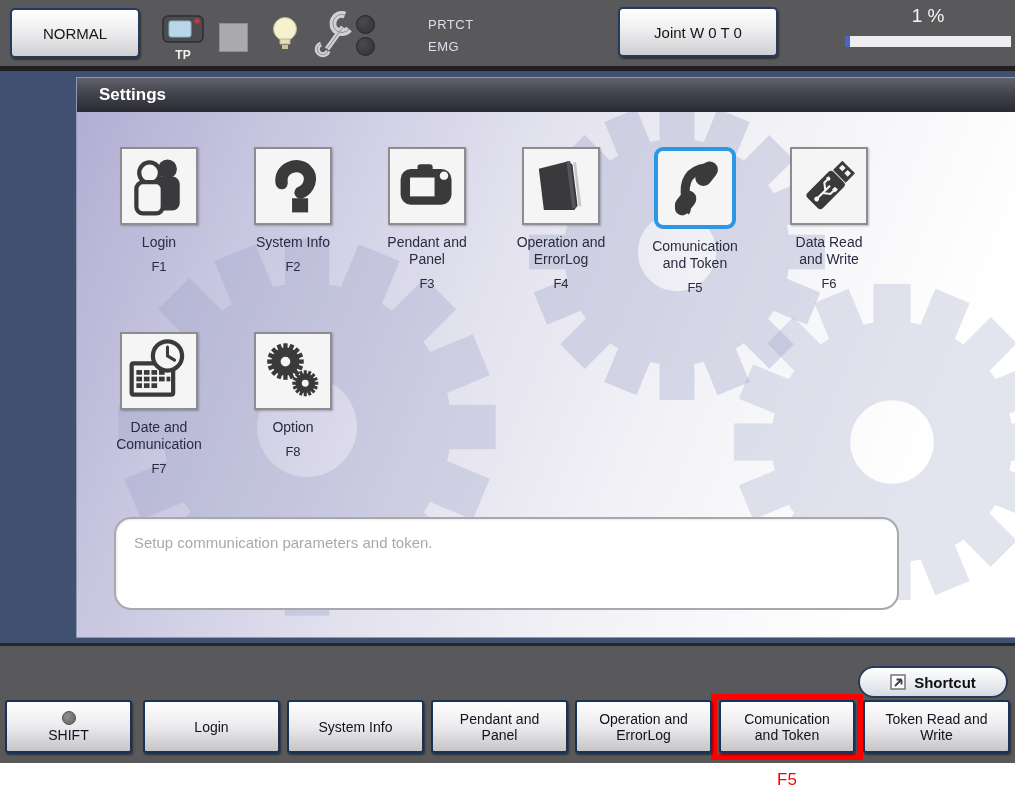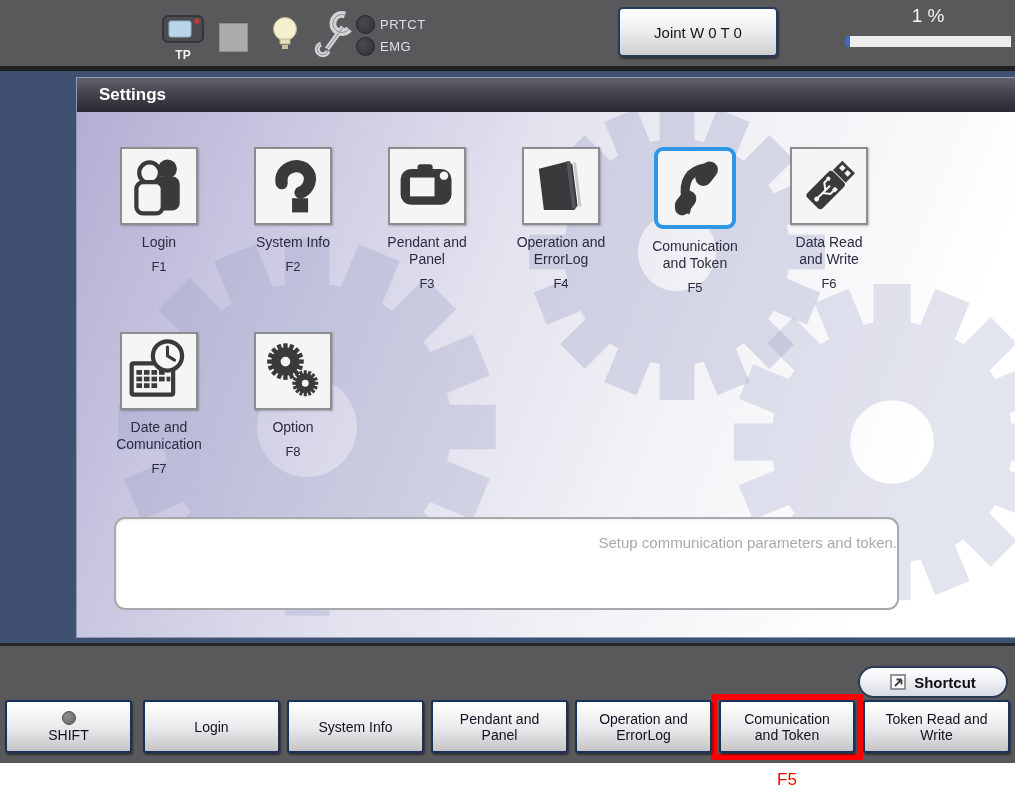--- a/index.html
+++ b/index.html
@@ -13,21 +13,21 @@
         font-size:15px;box-shadow:inset 0 1px 0 #fff,1px 2px 2px rgba(0,0,0,.45);cursor:pointer;}
   #btn-normal{left:10px;top:8px;width:130px;height:50px;}
   #btn-program{left:452px;top:7px;width:158px;height:50px;}
   #btn-coord{left:618px;top:7px;width:160px;height:50px;}
   .tpwrap{position:absolute;left:160px;top:13px;width:46px;text-align:center;}
   .tpwrap .tp-label{color:#f0f0f0;font-size:12px;font-weight:bold;margin-top:-2px;}
   .sq{position:absolute;left:219px;top:23px;width:27px;height:27px;background:#ababad;border:1px solid #8f8f92;}
   .bulb{position:absolute;left:270px;top:15px;}
   .wrench{position:absolute;left:314px;top:10px;}
   .inds{position:absolute;left:356px;top:15px;}
-  .ind{display:flex;align-items:center;height:19px;margin-bottom:3px;}
+  .ind{display:flex;align-items:center;height:19px;margin-bottom:3px;gap:48px;}
   .led-big{width:17px;height:17px;border-radius:50%;background:radial-gradient(circle at 35% 35%,#4a4a4e,#323236);border:1px solid #26262a;margin-right:5px;}
   .ind span.lbl{color:#dcdfe8;font-size:13px;letter-spacing:.5px;}
   .speed{position:absolute;left:845px;top:5px;width:166px;}
   .speed-text{color:#f4f4f4;font-size:19px;text-align:center;height:26px;}
   .speed-track{margin-top:5px;height:11px;background:#ededef;position:relative;}
   .speed-fill{position:absolute;left:0;top:0;height:11px;width:5px;background:#4a63c8;}
 
   
   .workspace{position:absolute;left:0;top:71px;width:1015px;height:572px;background:#3f5070;}
   .window{position:absolute;left:38px;top:7px;width:955px;height:559px;box-shadow:0 0 0 1px #8d9ab6;margin-left:39px;}
@@ -39,21 +39,21 @@
 
   .cell{position:absolute;width:134px;text-align:center;cursor:pointer;}
   .tile{width:74px;height:74px;margin:0 auto;background:#f5f5f5;border:2px solid #8d8d90;
         box-shadow:1px 1px 2px rgba(0,0,0,.25);display:flex;align-items:center;justify-content:center;}
   .cell.sel .tile{border:4px solid #2d97e6;border-radius:9px;box-shadow:none;}
   .lbl1,.lbl2{font-size:14px;color:#2b2b40;line-height:17px;}
   .lbl1{margin-top:9px;}
   .fk{font-size:13px;color:#2b2b40;margin-top:8px;text-align:center;}
 
   .descbox{position:absolute;left:37px;top:405px;width:785px;height:93px;background:#ffffff;
-           border:2px solid #a9a9ad;border-radius:11px;box-sizing:border-box;box-shadow:inset 1px 1px 2px rgba(0,0,0,.08);text-align:right;}
+           border:2px solid #a9a9ad;border-radius:17px;box-sizing:border-box;box-shadow:inset 1px 1px 2px rgba(0,0,0,.08);}
   .desc-text{color:#a4aab3;font-size:15px;padding:15px 0 0 18px;}
 
   
   .bottombar{position:absolute;left:0;top:643px;width:1015px;height:120px;background:#59595c;border-top:3px solid #26262a;box-sizing:border-box;}
   .shortcut{position:absolute;left:858px;top:20px;width:150px;height:32px;border-radius:17px;
             background:linear-gradient(#ffffff,#e8ebf0 60%,#d6dbe3);border:2px solid #2b3b57;
             font-family:inherit;font-size:15px;font-weight:bold;color:#111;display:flex;align-items:center;justify-content:center;gap:7px;cursor:pointer;}
   .fkbtn{position:absolute;top:54px;height:53px;background:linear-gradient(#ffffff 0%,#ebebed 50%,#c6c6c9 100%);
          border:2px solid #17335c;border-radius:3px;box-shadow:1px 2px 2px rgba(0,0,0,.45);
          font-family:inherit;font-size:14px;color:#12121f;line-height:16px;
@@ -88,20 +88,21 @@
         <rect x="-12" y="-102" width="24" height="32" transform="rotate(270)"></rect>
         <rect x="-12" y="-102" width="24" height="32" transform="rotate(292.5)"></rect>
         <rect x="-12" y="-102" width="24" height="32" transform="rotate(315)"></rect>
         <rect x="-12" y="-102" width="24" height="32" transform="rotate(337.5)"></rect>
         <path fill-rule="evenodd" d="M-78,0 a78,78 0 1 0 156,0 a78,78 0 1 0 -156,0 M-27,0 a27,27 0 1 1 54,0 a27,27 0 1 1 -54,0 Z"></path>
       </g>
     </defs>
   </svg>
 
   <div class="topbar">
+    <button class="tbtn" id="btn-normal">NORMAL</button>
 
     <div class="tpwrap">
       <svg width="44" height="33" viewBox="0 0 44 33">
         <rect x="2" y="3" width="40" height="26" rx="5" fill="#4b4b50" stroke="#2e2e32" stroke-width="1.5"></rect>
         <rect x="8" y="8" width="22" height="16" rx="2" fill="#b9d6e8" stroke="#8fb2c8"></rect>
         <circle cx="36" cy="8" r="2.6" fill="#cf3434"></circle>
       </svg>
       <div class="tp-label">TP</div>
     </div>
 

